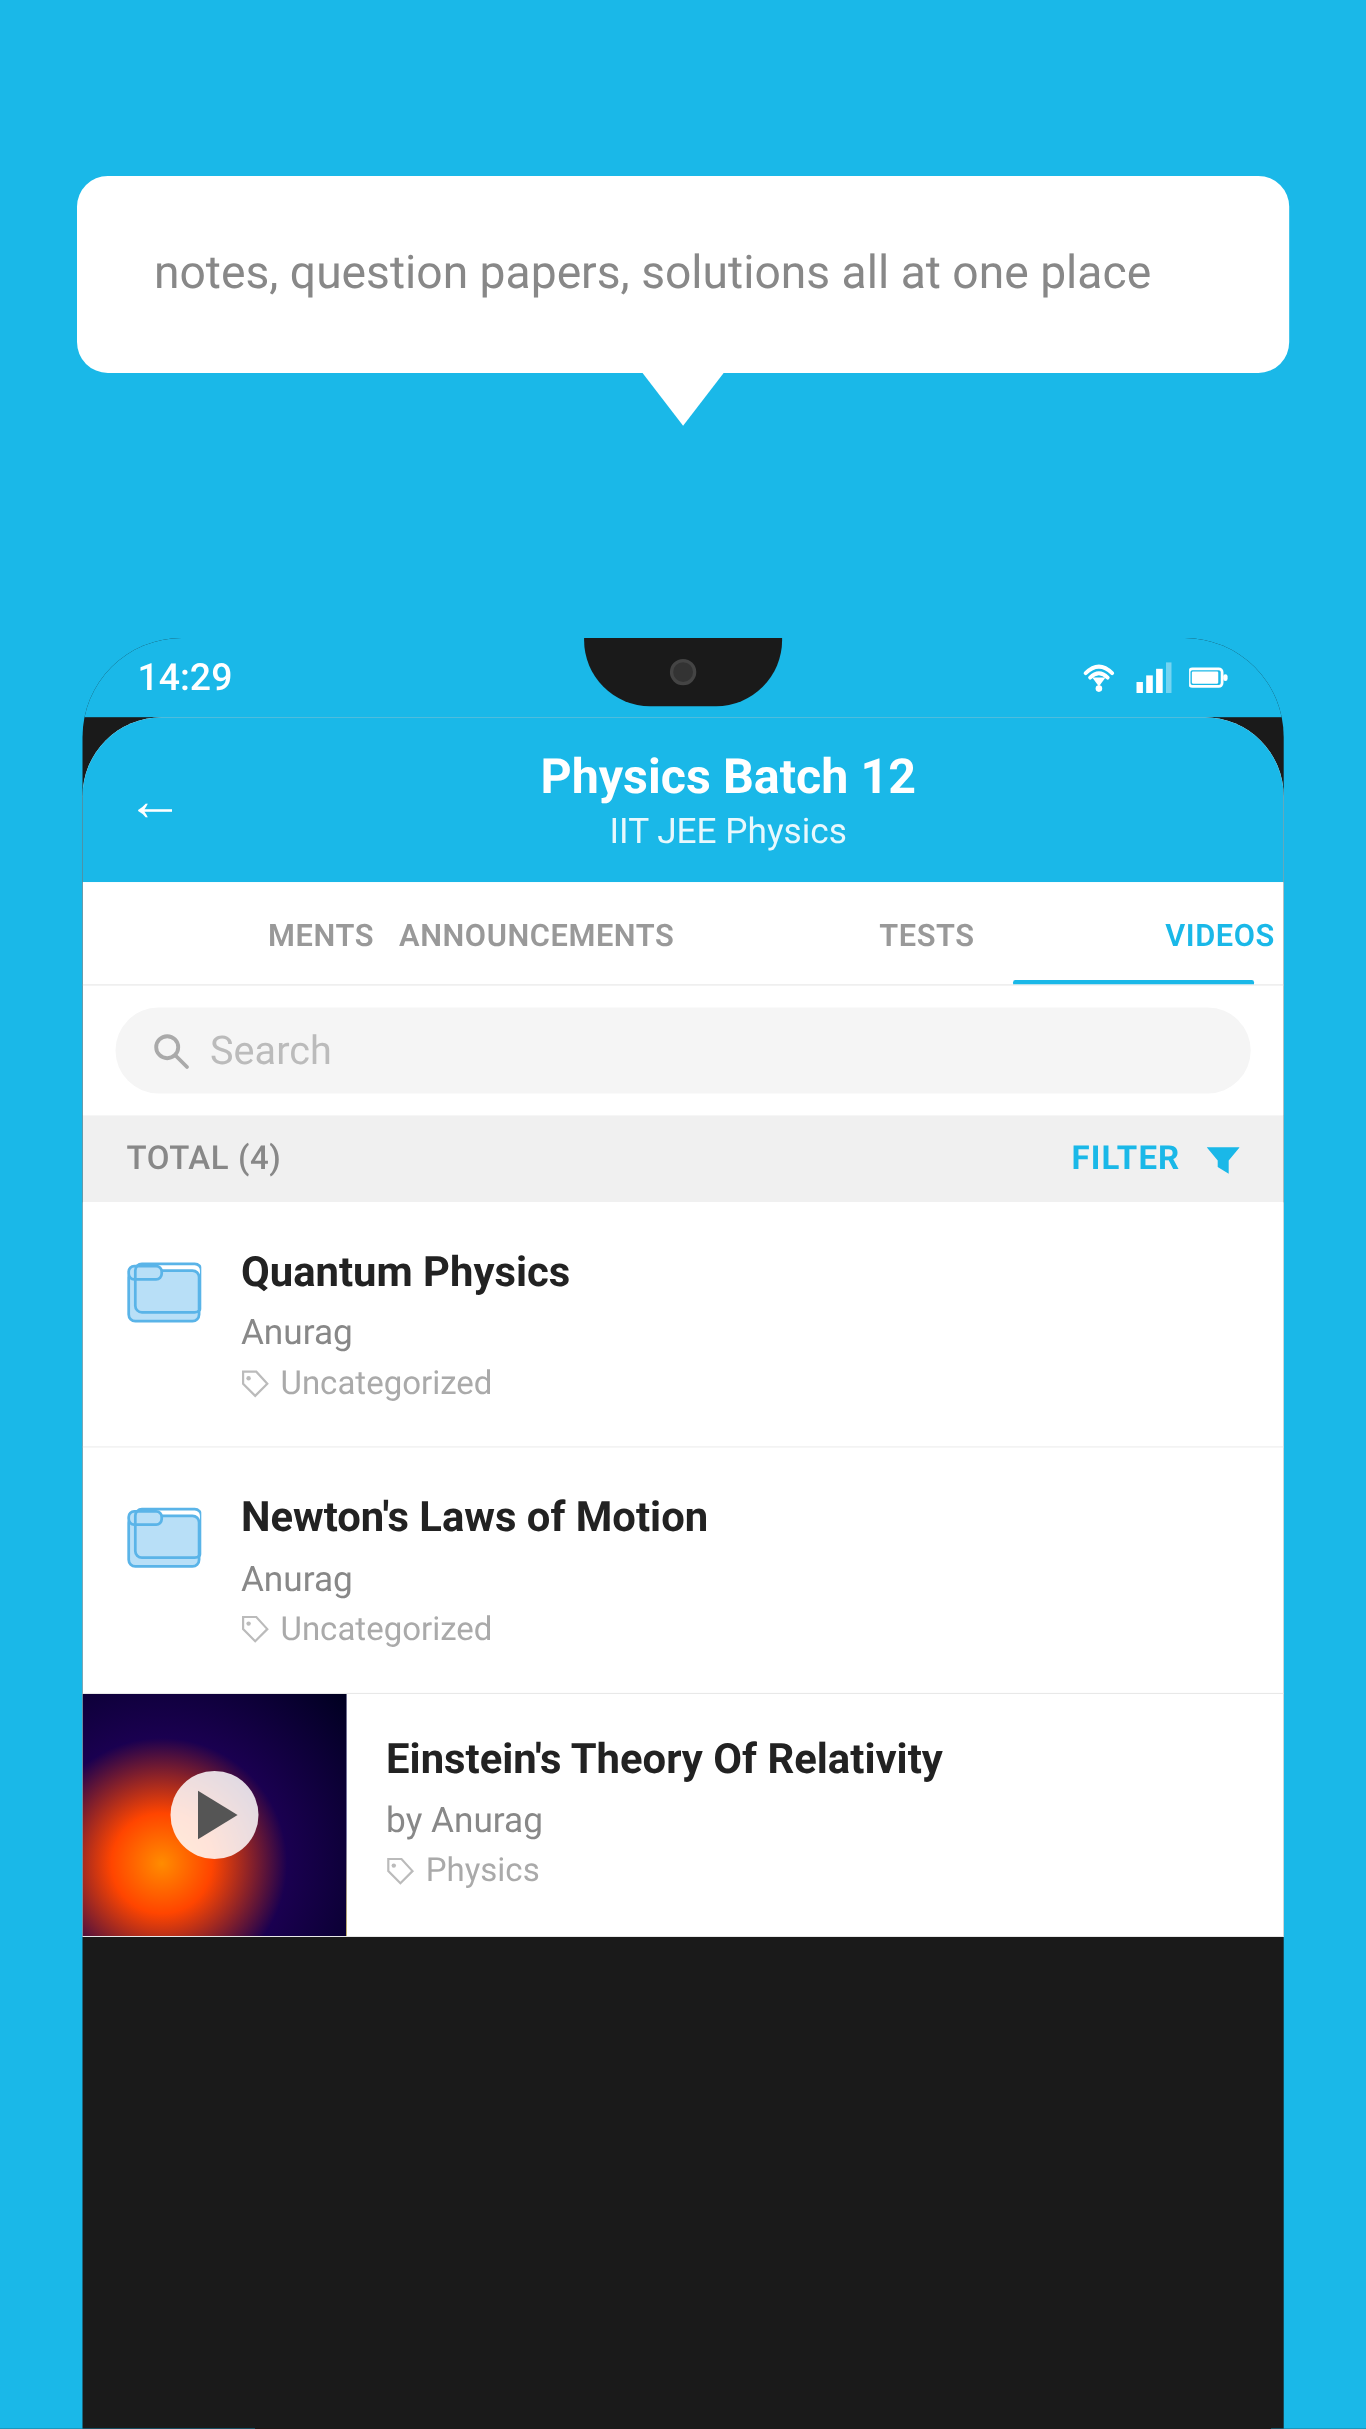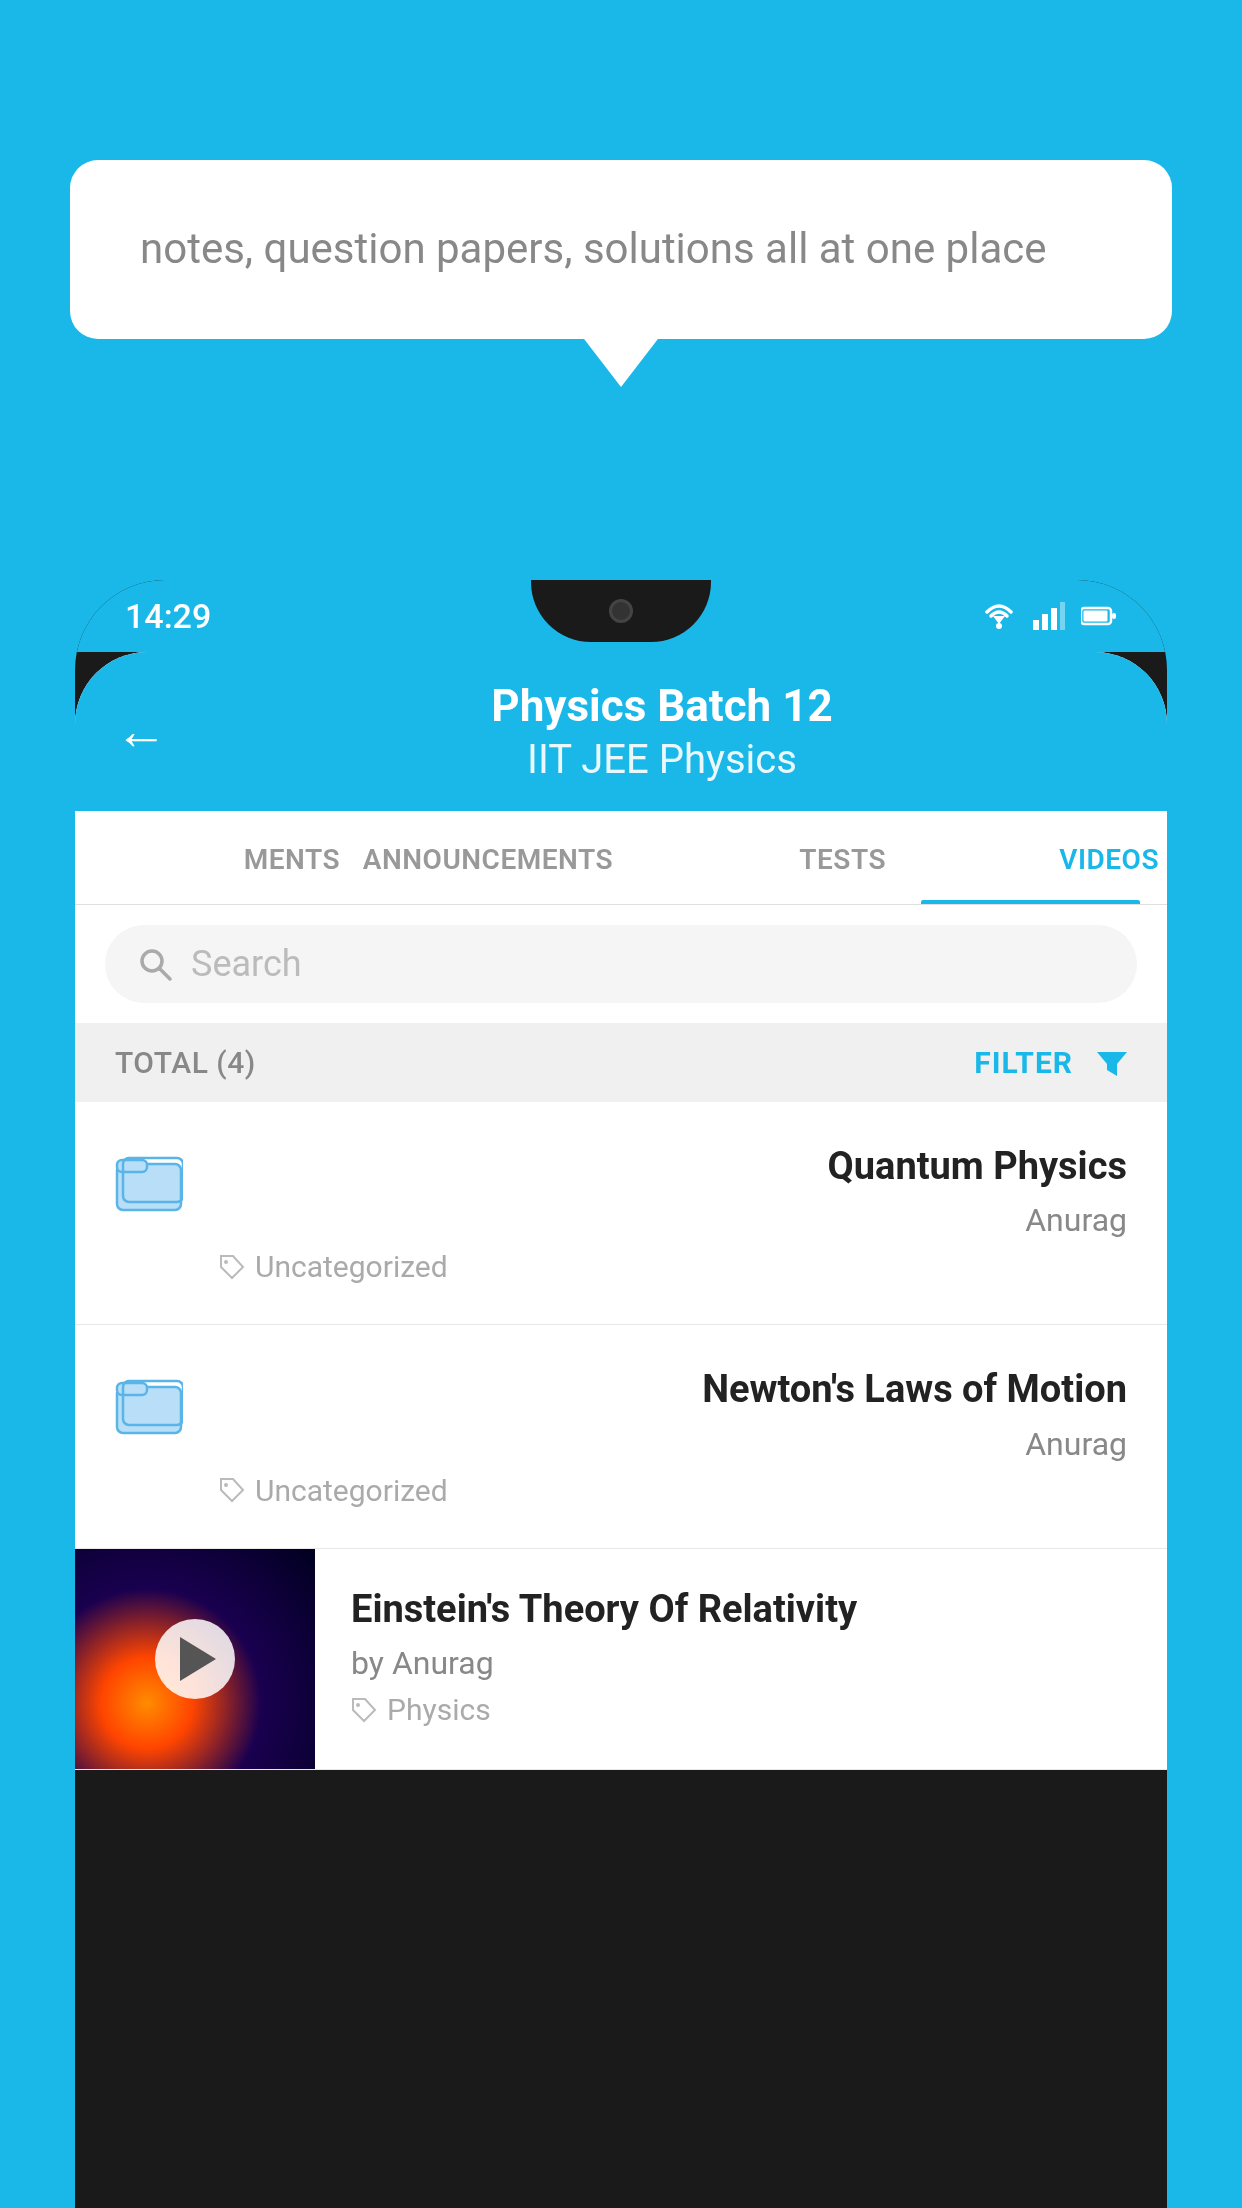--- a/index.html
+++ b/index.html
@@ -139,21 +139,21 @@
     }
 
     .header-title {
       color: white;
       font-size: 44px;
       font-weight: 700;
     }
 
     .header-subtitle {
       color: rgba(255,255,255,0.9);
-      font-size: 40px;
+      font-size: 32px;
       margin-top: 4px;
     }
 
     
     .tabs {
       background: white;
       display: flex;
       border-bottom: 1px solid #e0e0e0;
       overflow: hidden;
     }
@@ -249,21 +249,20 @@
     }
 
     .item-icon {
       margin-right: 36px;
       margin-top: 4px;
       flex-shrink: 0;
     }
 
     .item-content {
       flex: 1;
-      text-align: right;
     }
 
     .item-title {
       font-size: 38px;
       font-weight: 700;
       color: #222;
       margin-bottom: 10px;
       line-height: 1.3;
     }
 

